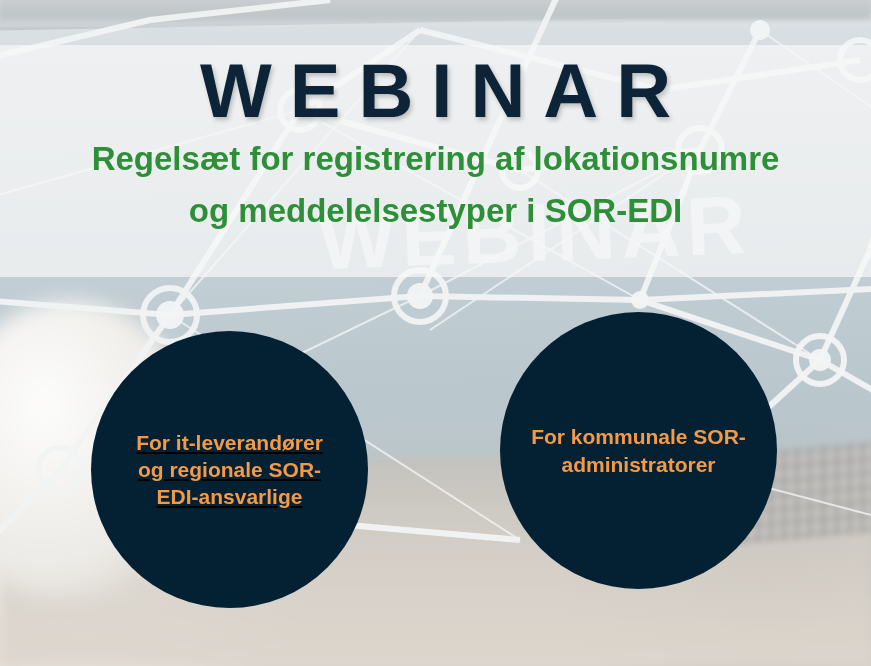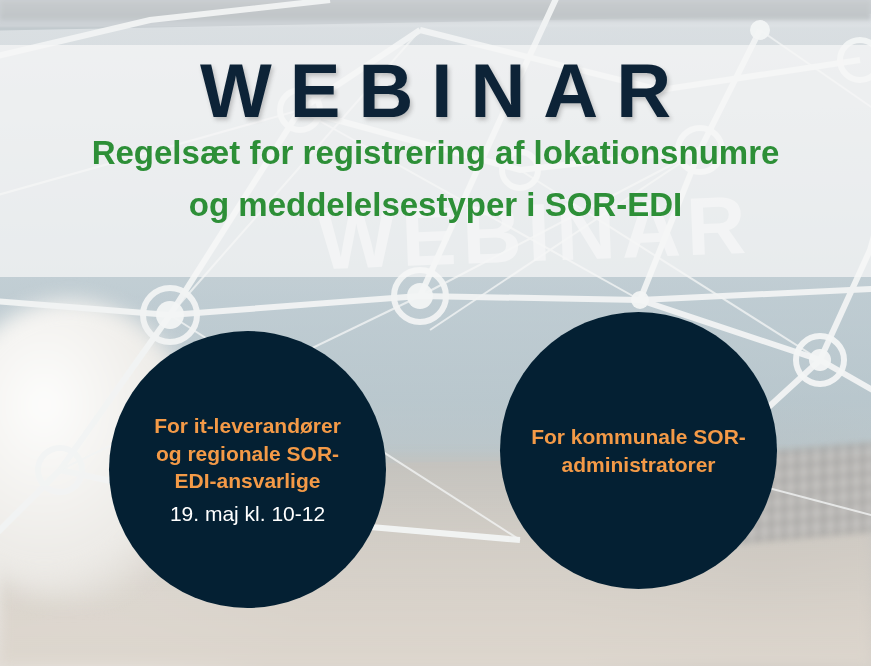--- a/index.html
+++ b/index.html
@@ -115,20 +115,21 @@
     font-size: 76px;
     font-weight: 700;
     letter-spacing: 18px;
     text-indent: 18px;
     color: #0d2337;
     line-height: 1.08;
     text-shadow: 2px 3px 4px rgba(60,60,60,0.28);
     white-space: nowrap;
   }
   .subtitle {
+    margin-top: 6px;
     font-size: 33px;
     font-weight: 700;
     color: #2d8f37;
     line-height: 1.28;
     text-align: center;
     white-space: nowrap;
   }
 
   
   .circle {
@@ -136,21 +137,21 @@
     width: 277px; height: 277px;
     border-radius: 50%;
     background: #042033;
     display: flex;
     flex-direction: column;
     align-items: center;
     justify-content: center;
     box-sizing: border-box;
     padding: 0 16px;
   }
-  #circle-left  { left: 109px; top: 331px; }
+  #circle-left  { left: 91px; top: 331px; text-decoration: underline; }
   #circle-right { left: 500px; top: 312px; }
   .circle-heading {
     font-size: 21px;
     font-weight: 700;
     color: #f49a47;
     text-align: center;
     line-height: 1.30;
     white-space: pre-line;
   }
   .circle-time {
@@ -229,21 +230,20 @@
   <div class="headline-wrap">
     <div class="title">WEBINAR</div>
     <div class="subtitle">Regelsæt for registrering af lokationsnumre</div>
     <div class="subtitle" style="margin-top:10px;">og meddelelsestyper i SOR-EDI</div>
   </div>
 
   <div class="circle" id="circle-left">
     <div class="circle-heading">For it-leverandører
 og regionale SOR-
 EDI-ansvarlige</div>
-    <div class="circle-time">19. maj kl. 10-12</div>
   </div>
 
   <div class="circle" id="circle-right">
     <div class="circle-heading">For kommunale SOR-
 administratorer</div>
   </div>
 
 </div>
 
 </body></html>

